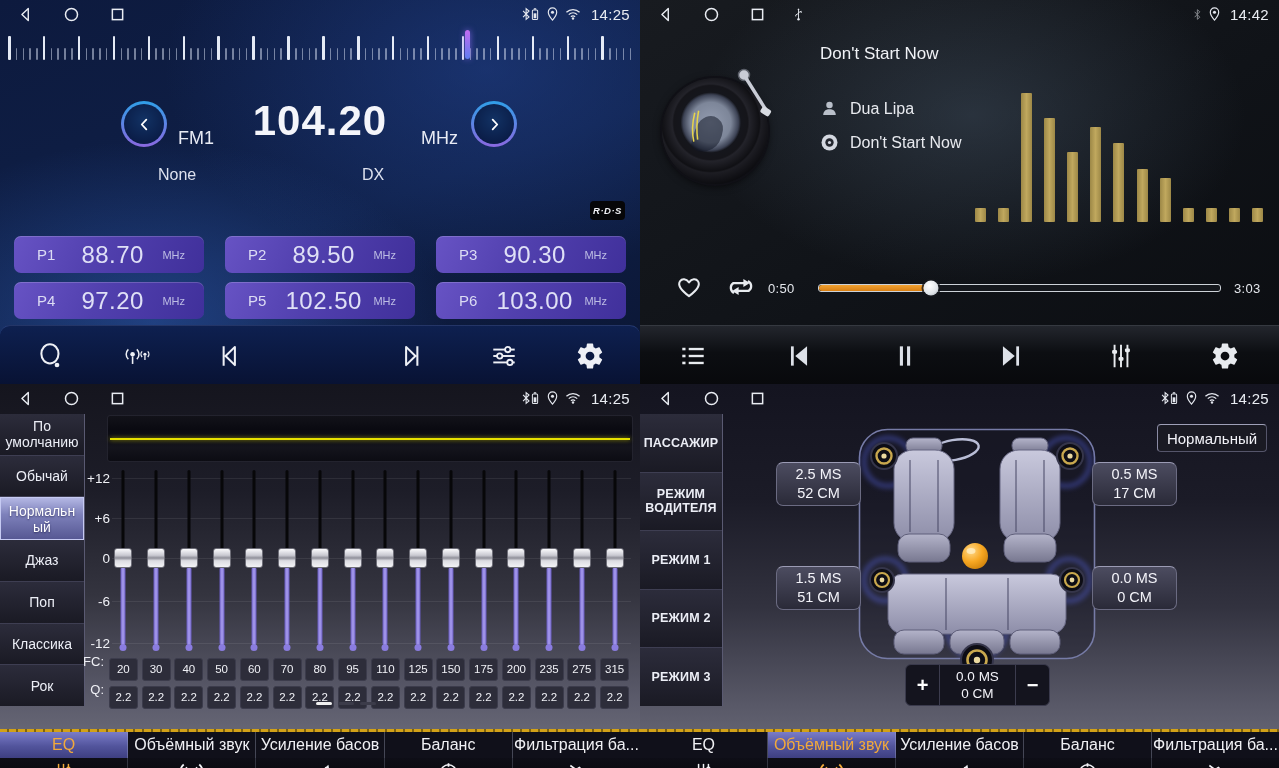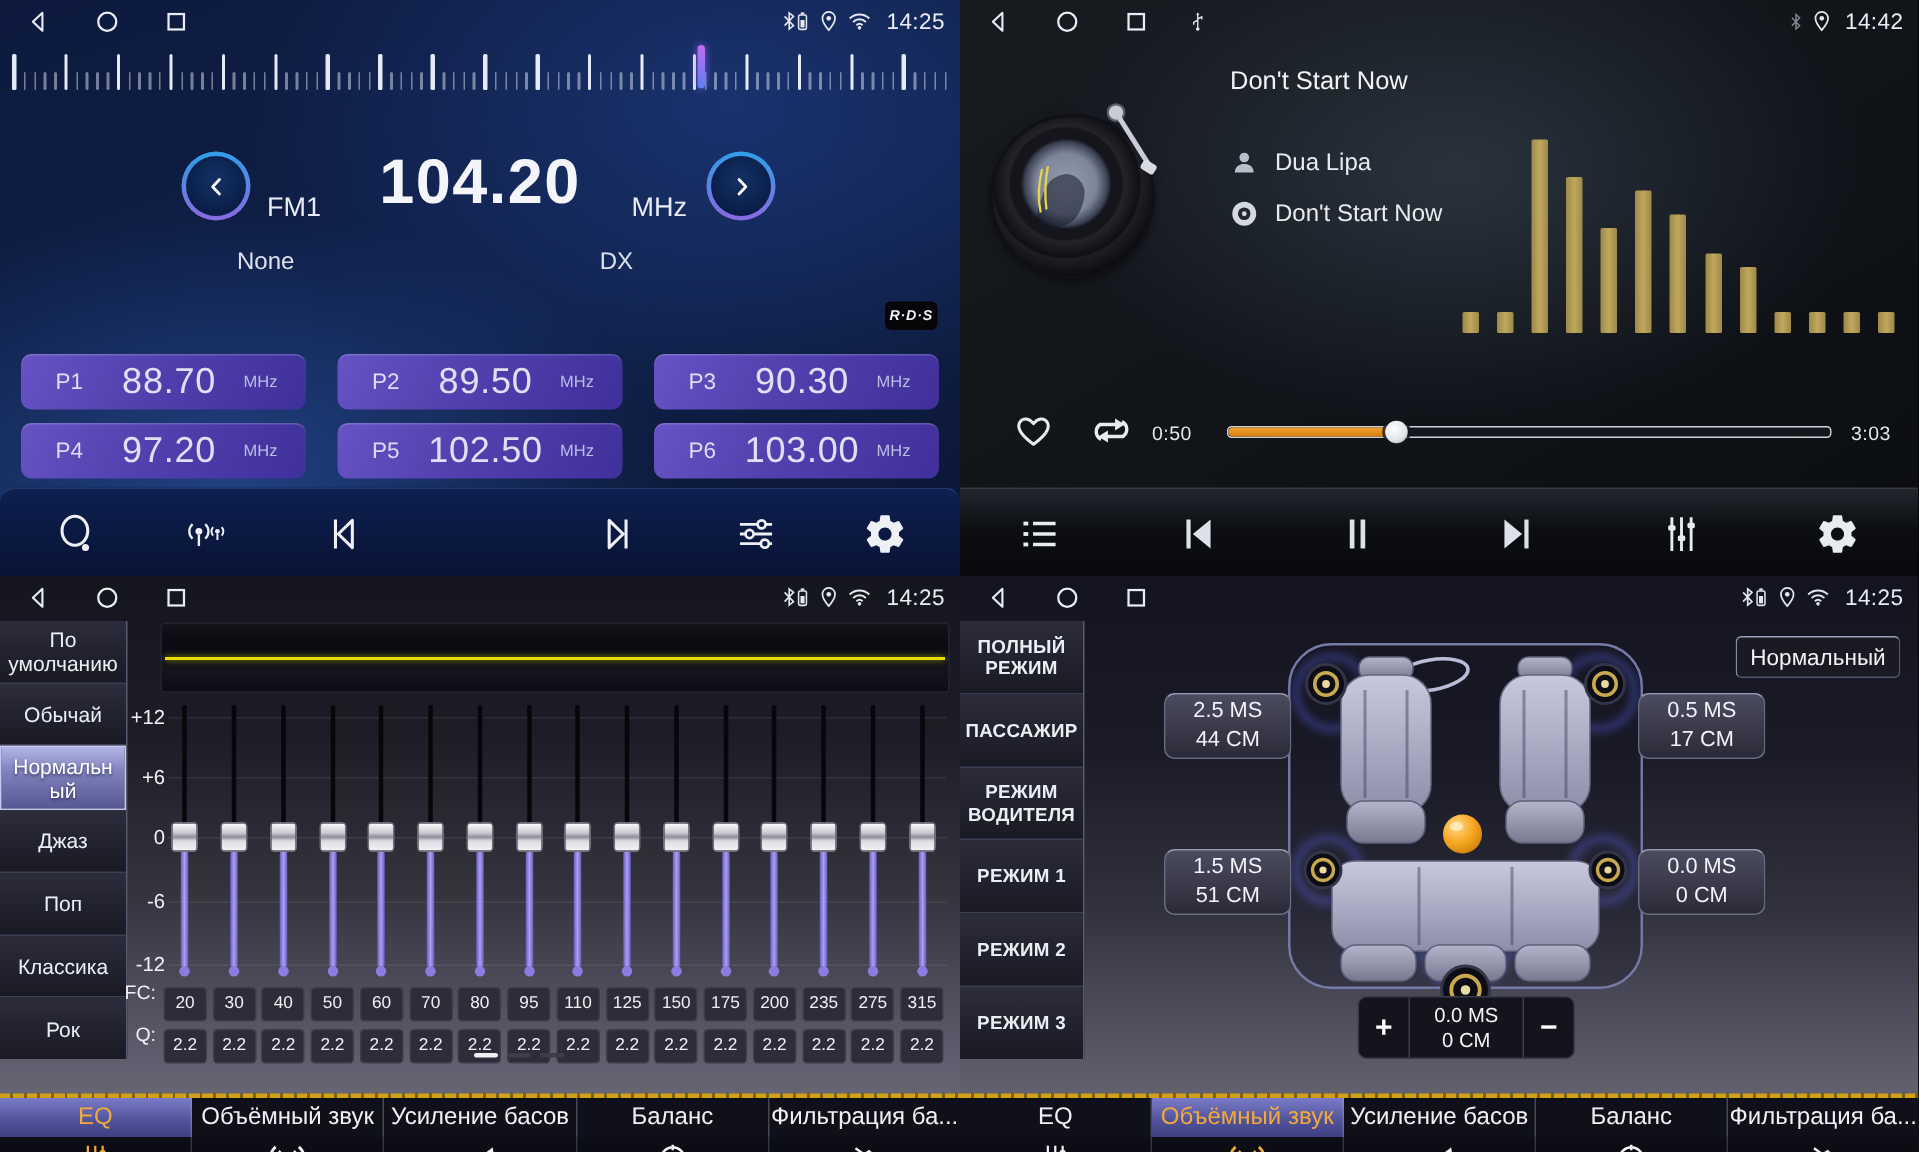--- a/index.html
+++ b/index.html
@@ -42,21 +42,21 @@
     background:linear-gradient(180deg,#2f9fe8,#8a68e0);padding:0;border:none;cursor:pointer;}
   .freq-nav .inner{position:absolute;inset:3px;border-radius:50%;
     background:radial-gradient(circle at 50% 40%,#123264 0%,#0a1c46 75%);
     display:flex;align-items:center;justify-content:center;color:#fff;}
   .freq-nav .inner svg{width:17px;height:17px;}
   .band-name{position:absolute;left:178px;top:128px;font-size:18px;color:#e8ebf4;}
   .freq-big{position:absolute;left:190px;top:97px;width:260px;text-align:center;
     font-size:42px;font-weight:bold;letter-spacing:1px;color:#f4f5fa;}
   .freq-unit{position:absolute;left:421px;top:128px;font-size:18px;color:#e8ebf4;}
   .ps-name{position:absolute;left:158px;top:166px;width:84px;text-align:left;font-size:16px;color:#dde1ee;}
-  .dx-mode{position:absolute;left:362px;top:166px;width:60px;text-align:right;font-size:16px;color:#dde1ee;}
+  .dx-mode{position:absolute;left:362px;top:166px;width:60px;text-align:left;font-size:16px;color:#dde1ee;}
   .rds-badge{position:absolute;left:590px;top:201px;width:35px;height:19px;border-radius:4px;
     background:#060608;display:flex;align-items:center;justify-content:center;
     font-size:9.5px;font-weight:bold;font-style:italic;color:#f2f3f7;letter-spacing:.5px;}
   .preset-grid{position:absolute;left:14px;top:236px;width:612px;height:84px;
     display:grid;grid-template-columns:190px 190px 190px;grid-template-rows:37px 37px;
     column-gap:21px;row-gap:9px;}
   .preset{position:relative;border-radius:7px;border:none;cursor:pointer;
     background:linear-gradient(115deg,#6753c4 0%,#5140ae 45%,#40309b 100%);
     box-shadow:inset 0 1px 0 rgba(255,255,255,.18);display:flex;align-items:center;color:#dcdcf4;}
   .preset .pkey{font-size:15px;margin-left:17px;width:26px;text-align:left;}
@@ -1003,21 +1003,20 @@
               <svg viewBox="0 0 20 15">
                 <path d="M1.8 5.4 C6.4 0.9 13.6 0.9 18.2 5.4 M4.7 8.3 C7.8 5.3 12.2 5.3 15.3 8.3 M7.4 11 C9 9.5 11 9.5 12.6 11" fill="none" stroke="currentColor" stroke-width="1.6"></path>
                 <circle cx="10" cy="13.2" r="1.5" fill="currentColor"></circle>
               </svg>
             </span>
           </span>
         <span class="time">14:25</span>
       </div>
     </div>
     <div class="side-list" id="surround-modes" style="height:292px;">
-        <button class="side-item">ПОЛНЫЙ РЕЖИМ</button>
         <button class="side-item">ПАССАЖИР</button>
         <button class="side-item">РЕЖИМ ВОДИТЕЛЯ</button>
         <button class="side-item">РЕЖИМ 1</button>
         <button class="side-item">РЕЖИМ 2</button>
         <button class="side-item">РЕЖИМ 3</button>
       </div>
     <button class="profile-btn">Нормальный</button>
 
     <svg class="cabin" viewBox="0 0 238 252">
       <defs>
@@ -1090,21 +1089,21 @@
           <circle cx="119" cy="232" r="16" fill="#0d0d15" stroke="#35354a" stroke-width="2"></circle>
           <circle cx="119" cy="232" r="9.5" fill="none" stroke="#c9a84e" stroke-width="2.6"></circle>
           <circle cx="119" cy="232" r="3.2" fill="#ead9a0"></circle>
         </g>
       <circle cx="117" cy="128" r="13" fill="url(#ballg)"></circle>
       <ellipse cx="113" cy="123" rx="4.5" ry="3" fill="rgba(255,240,200,.75)"></ellipse>
     </svg>
 
     <button class="delay-btn" style="left:136px;top:78px;">
       <span>2.5 MS</span>
-      <span>44 CM</span>
+      <span>52 CM</span>
     </button>
     <button class="delay-btn" style="left:452px;top:78px;">
       <span>0.5 MS</span>
       <span>17 CM</span>
     </button>
     <button class="delay-btn" style="left:136px;top:182px;">
       <span>1.5 MS</span>
       <span>51 CM</span>
     </button>
     <button class="delay-btn" style="left:452px;top:182px;">

